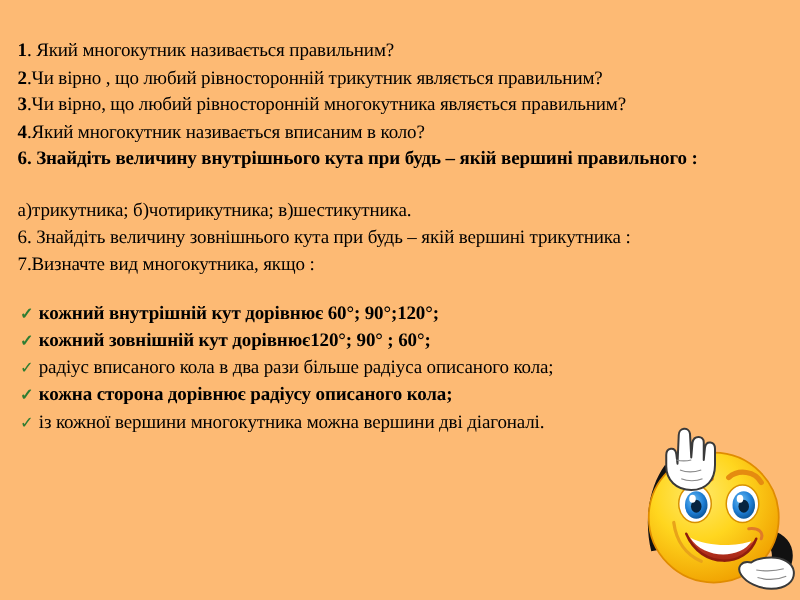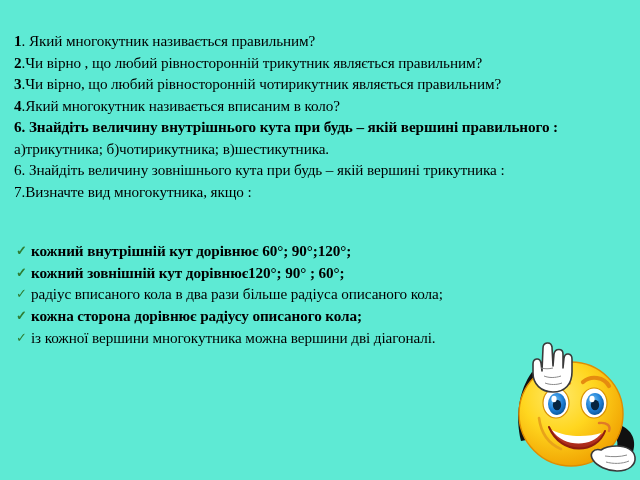--- a/index.html
+++ b/index.html
@@ -11,21 +11,21 @@
     width: 640px;
     height: 480px;
     overflow: hidden;
     font-family: "Liberation Serif", "DejaVu Serif", serif;
   }
 
   #slide {
     position: relative;
     width: 640px;
     height: 480px;
-    background: #5eead4;
+    background: #fdba74;
     box-sizing: border-box;
     overflow: hidden;
   }
 
   #question-list {
     position: absolute;
     left: 14px;
     top: 30px;
     width: 618px;
   }
@@ -49,20 +49,21 @@
   }
 
   
   .q-sub {
     color: #000000;
     font-size: 15.2px;
     line-height: 21.5px;
     white-space: nowrap;
     font-weight: normal;
     letter-spacing: -0.1px;
+    margin-top: 20px;
   }
 
   
   #bullet-list {
     position: absolute;
     left: 16px;
     top: 240px;
     width: 610px;
   }
   .bullet-row {
@@ -111,21 +112,21 @@
 <body>
 
 <div id="slide">
 
   <div id="question-list">
 
     <div class="q-line reg"><span class="num">1</span><span>. </span><span>Який многокутник називається  правильним?</span></div>
 
     <div class="q-line reg"><span class="num">2</span><span>.</span><span>Чи вірно , що любий рівносторонній трикутник являється правильним?</span></div>
 
-    <div class="q-line reg"><span class="num">3</span><span>.</span><span>Чи вірно, що  любий рівносторонній чотирикутник являється правильним?</span></div>
+    <div class="q-line reg"><span class="num">3</span><span>.</span><span>Чи вірно, що  любий рівносторонній многокутника являється правильним?</span></div>
 
     <div class="q-line reg"><span class="num">4</span><span>.</span><span>Який многокутник називається вписаним в коло?</span></div>
 
 
     <div class="q-line bold-all"><span class="num">6</span><span>. </span><span>Знайдіть величину внутрішнього кута при будь – якій вершині правильного :</span></div>
 
     <div class="q-sub">а)трикутника;  б)чотирикутника;  в)шестикутника.</div>
 
     <div class="q-line reg"><span>6</span><span>. </span><span>Знайдіть величину зовнішнього кута при будь – якій вершині трикутника :</span></div>
 

